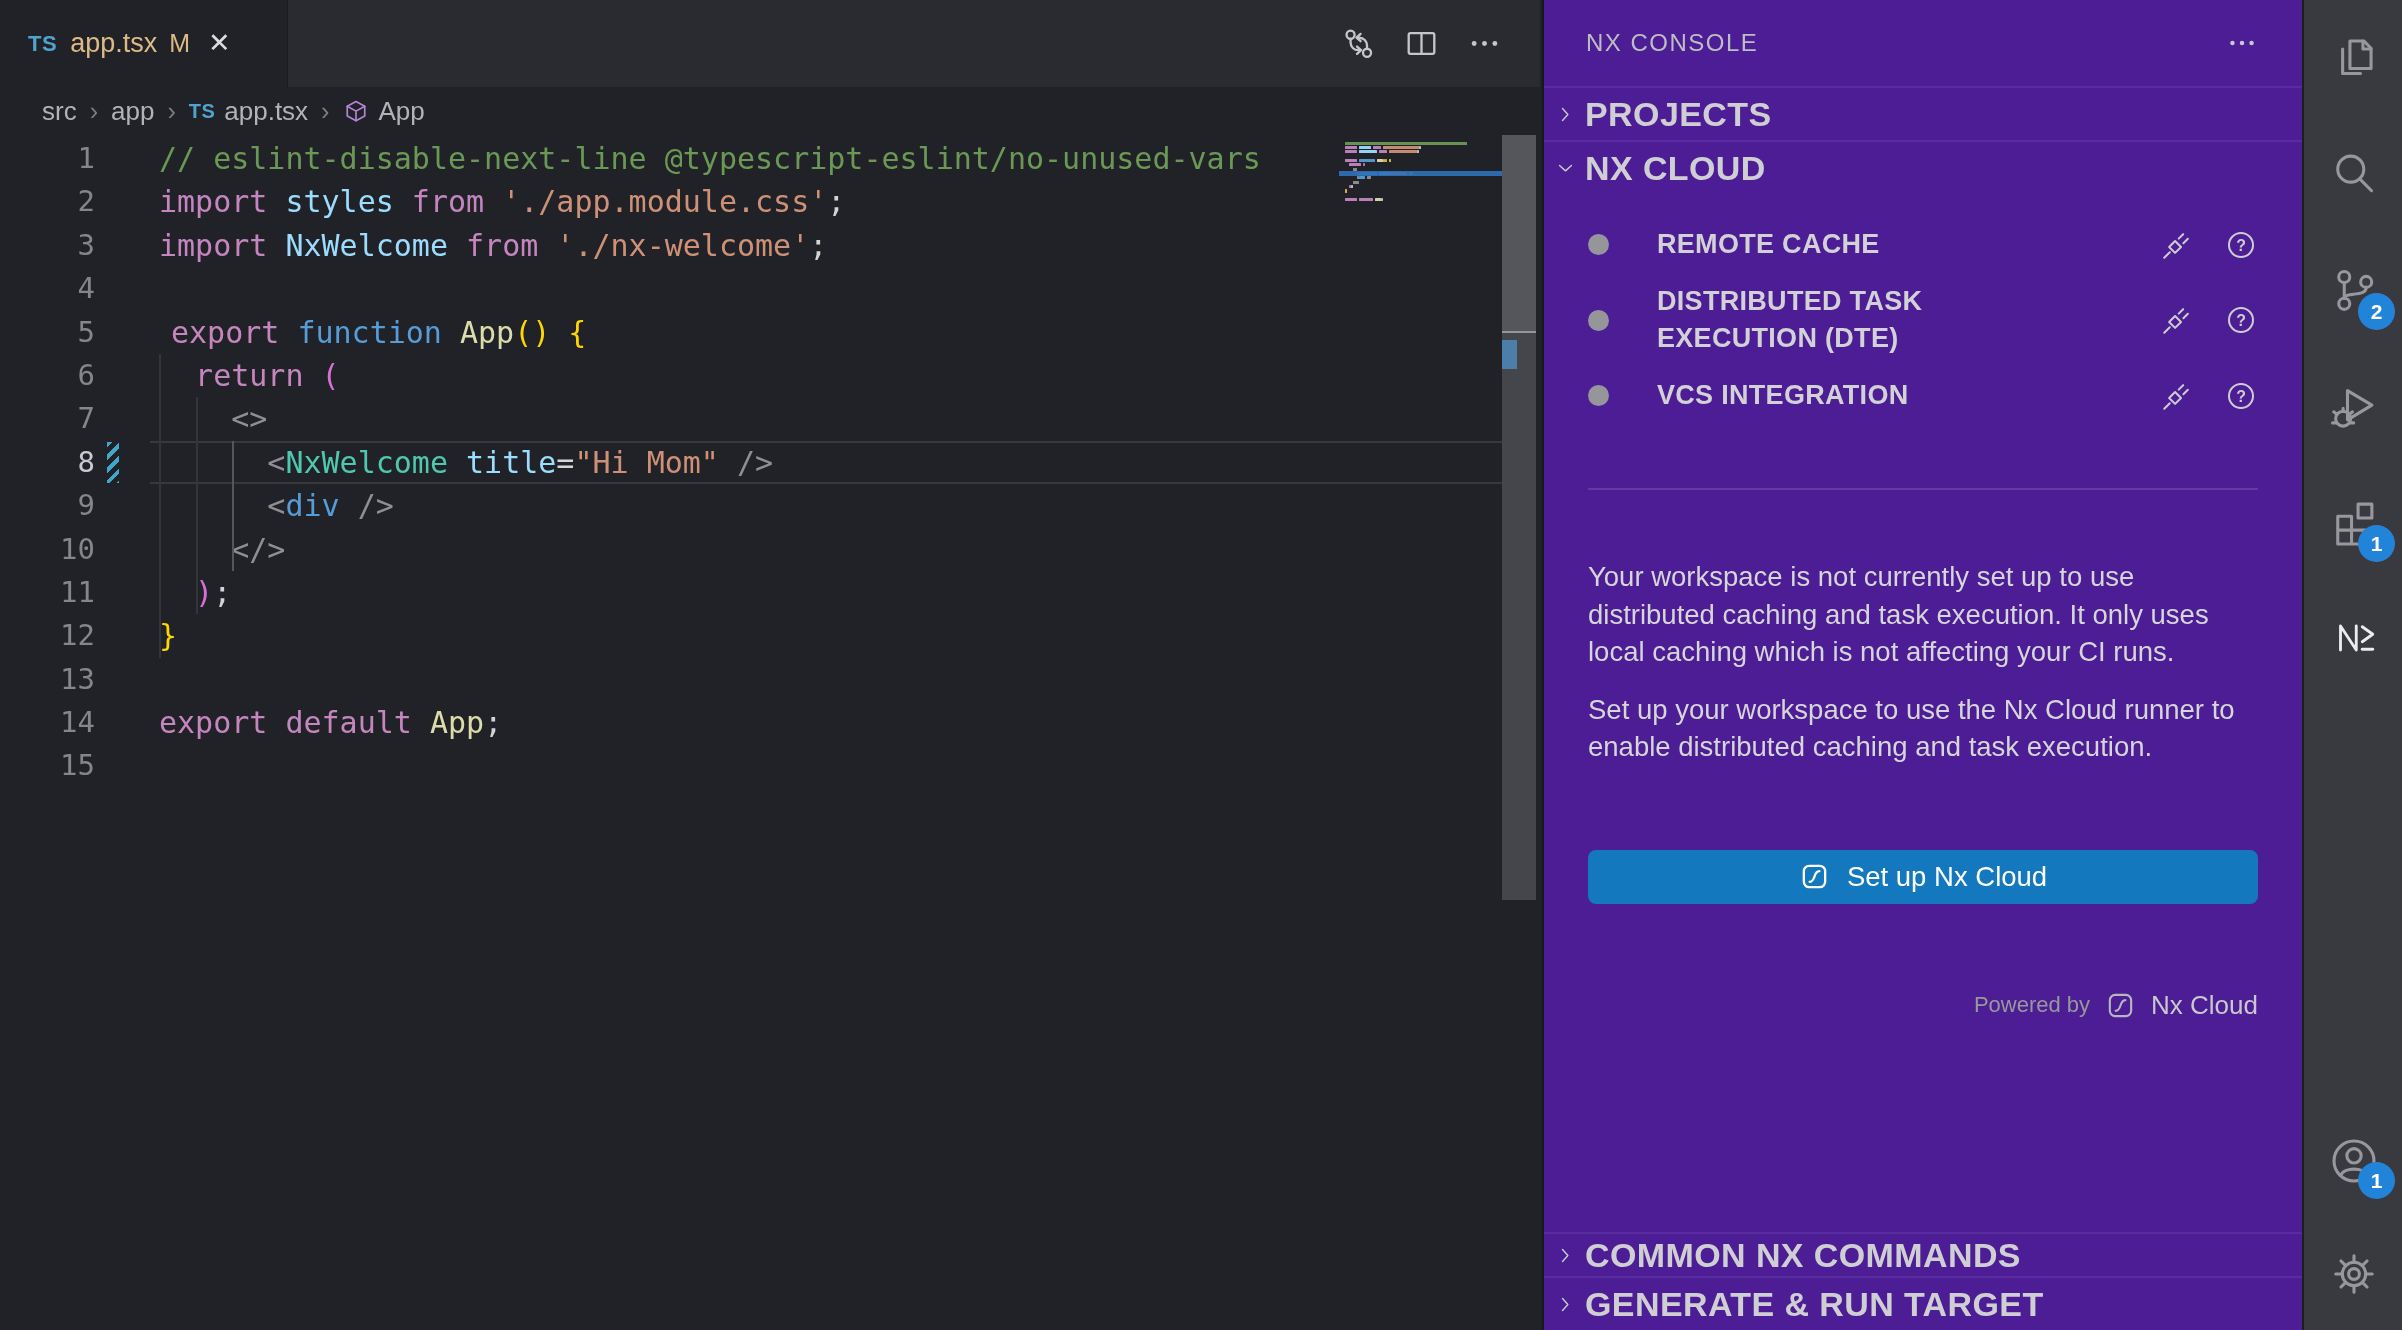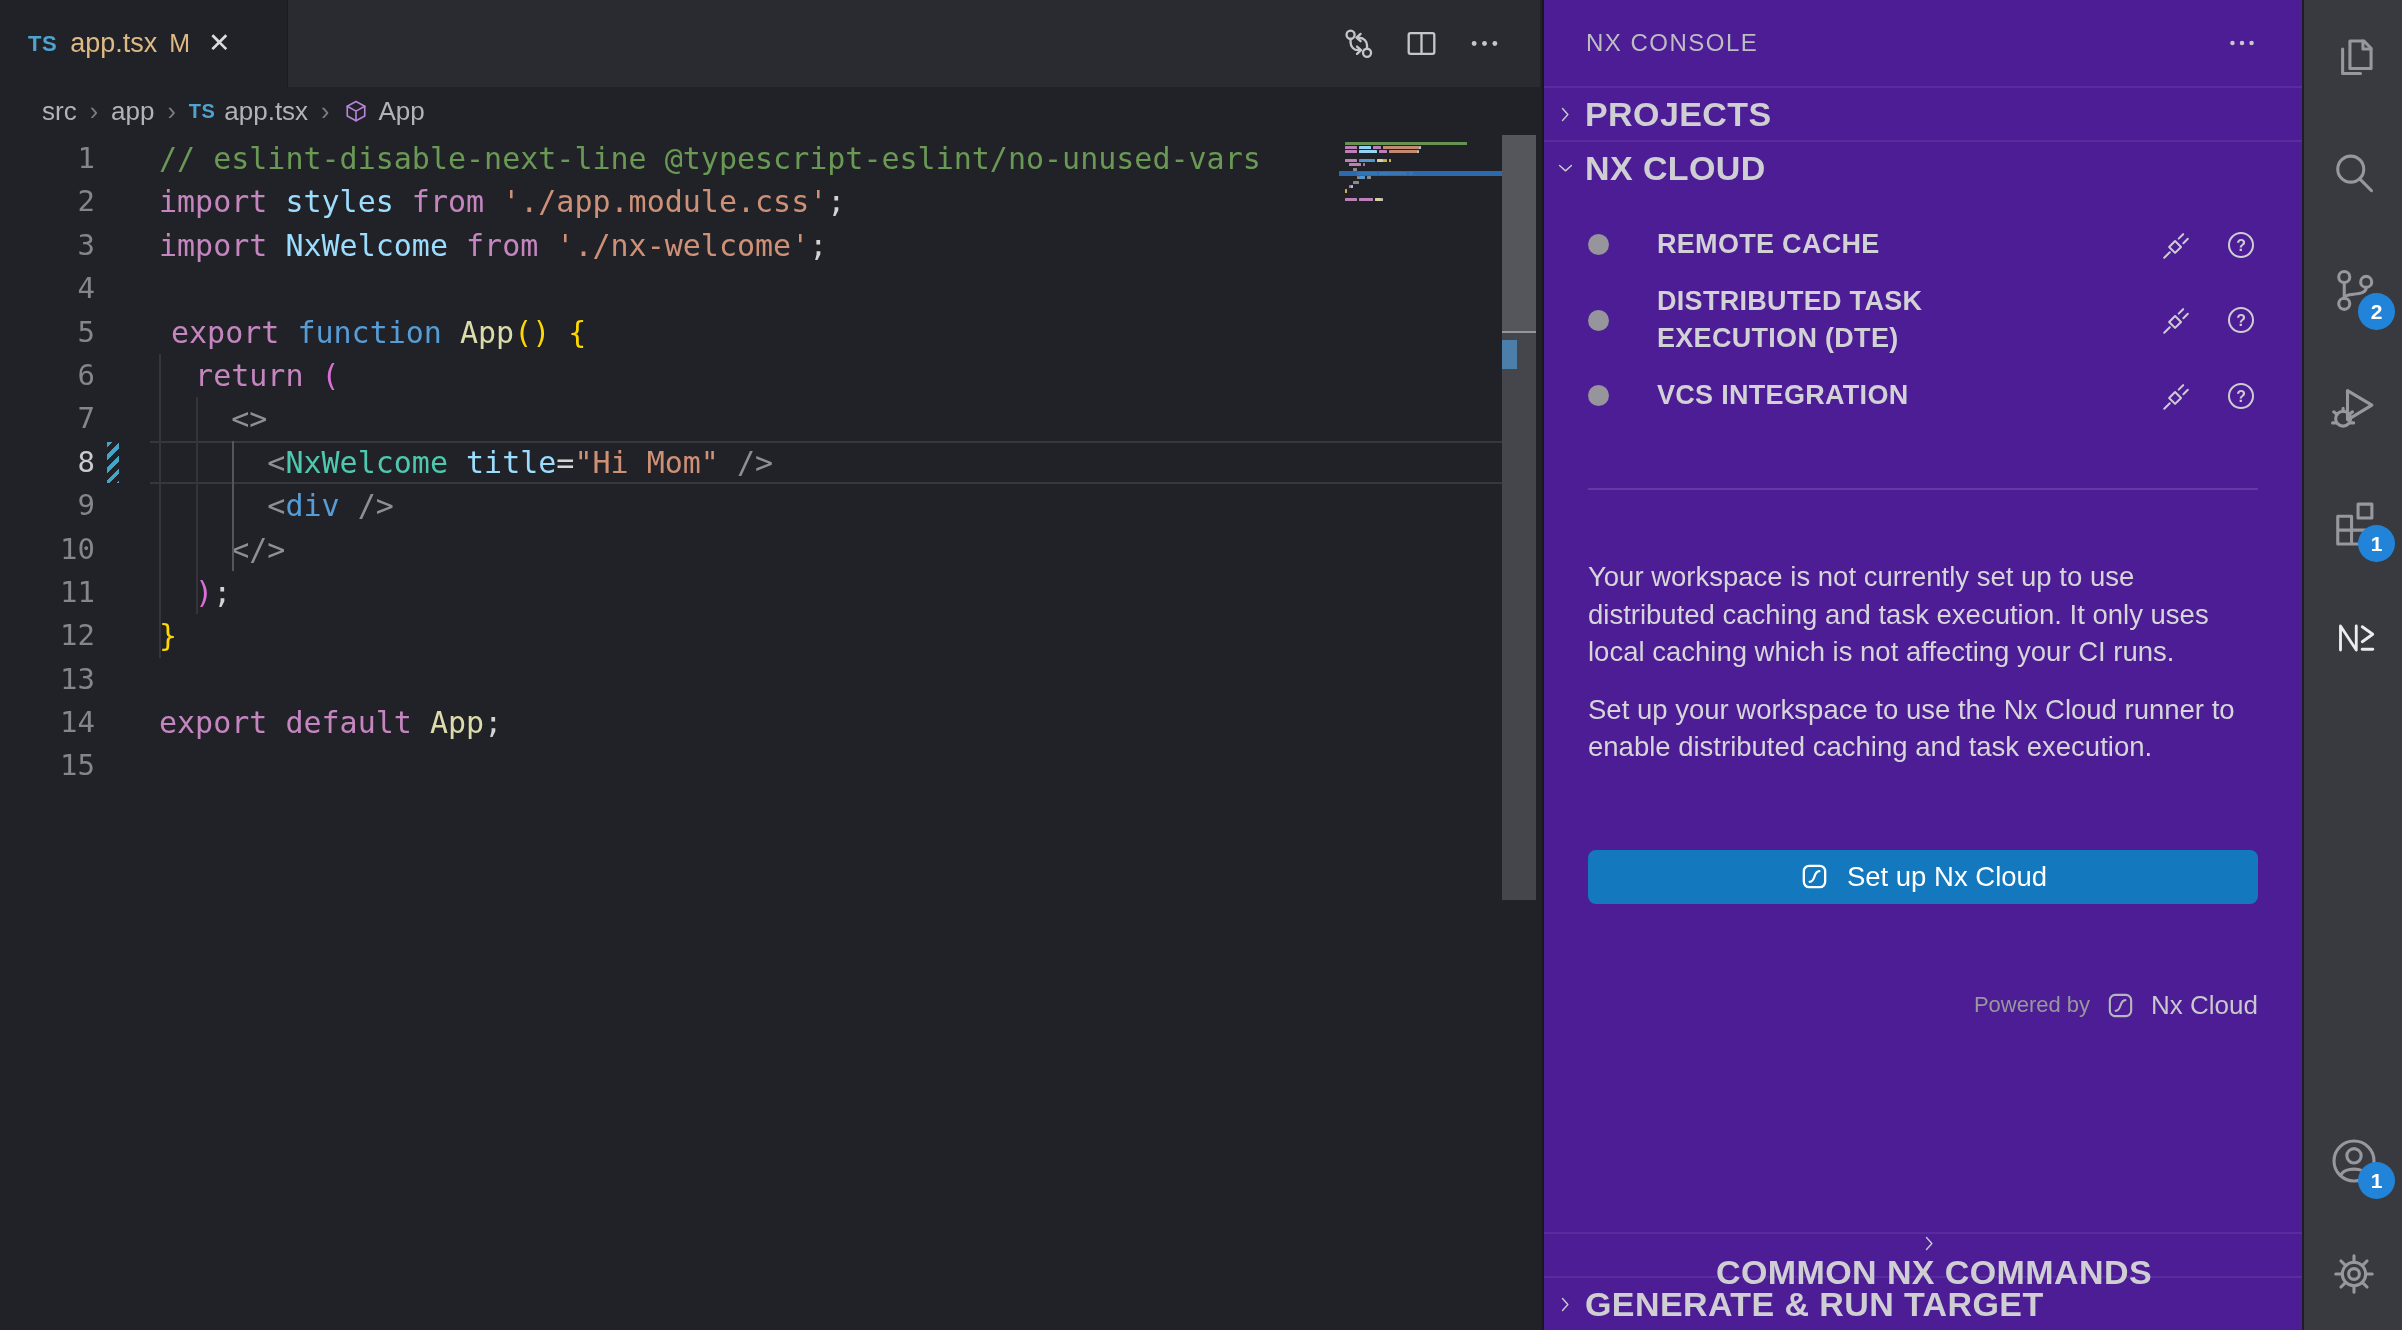--- a/index.html
+++ b/index.html
@@ -75,21 +75,21 @@
   .cloud-text p:first-child { margin-top:68px; }
   .cloud-text p + p { margin-top:20px; }
   .setup-btn { margin-top:84px; width:100%; height:54px; background:#1378bd; border:none; border-radius:8px;
     color:#fff; font-size:27.5px; font-family:"Liberation Sans",sans-serif; display:flex; align-items:center; justify-content:center; gap:17px; cursor:pointer; }
   .setup-btn .ic { width:31px; height:31px; stroke-width:2.4; }
   .powered { margin-top:86px; display:flex; align-items:center; justify-content:flex-end; gap:15px; }
   .powered-prefix { font-size:22px; color:#98989c; }
   .powered .ic { width:31px; height:31px; color:#b7b7bb; stroke-width:2.2; }
   .powered-brand { font-size:26px; color:#c9c9cd; }
   .bottom-sections { position:absolute; left:0; right:0; bottom:0; }
-  .bottom-sections .section-row:nth-child(1){height:44px;flex-direction:column;} .bottom-sections .section-row:nth-child(2){height:54px;} .bottom-sections .section-row:nth-child(3){height:50px;}
+  .bottom-sections .section-row:nth-child(1){height:44px;} .bottom-sections .section-row:nth-child(2){height:54px;} .bottom-sections .section-row:nth-child(3){height:50px;}
 
   
   .activity-bar { position:absolute; right:0; top:0; width:100px; height:1330px; background:#393a3f; border-left:2px solid #1d1e21; display:flex; flex-direction:column; }
   .act-spacer { flex:1; }
   .act-item { position:relative; width:100px; height:116px; display:flex; align-items:center; justify-content:center; color:#97979d; cursor:pointer; }
   .act-item.bottom { height:113px; }
   .act-item.active { color:#ececef; }
   .act-item .ic { width:52px; height:52px; }
   .badge { position:absolute; right:9px; bottom:18px; min-width:37px; height:37px; border-radius:50%; background:#2284d8;
     color:#fff; font-size:21px; font-weight:bold; display:flex; align-items:center; justify-content:center; }

